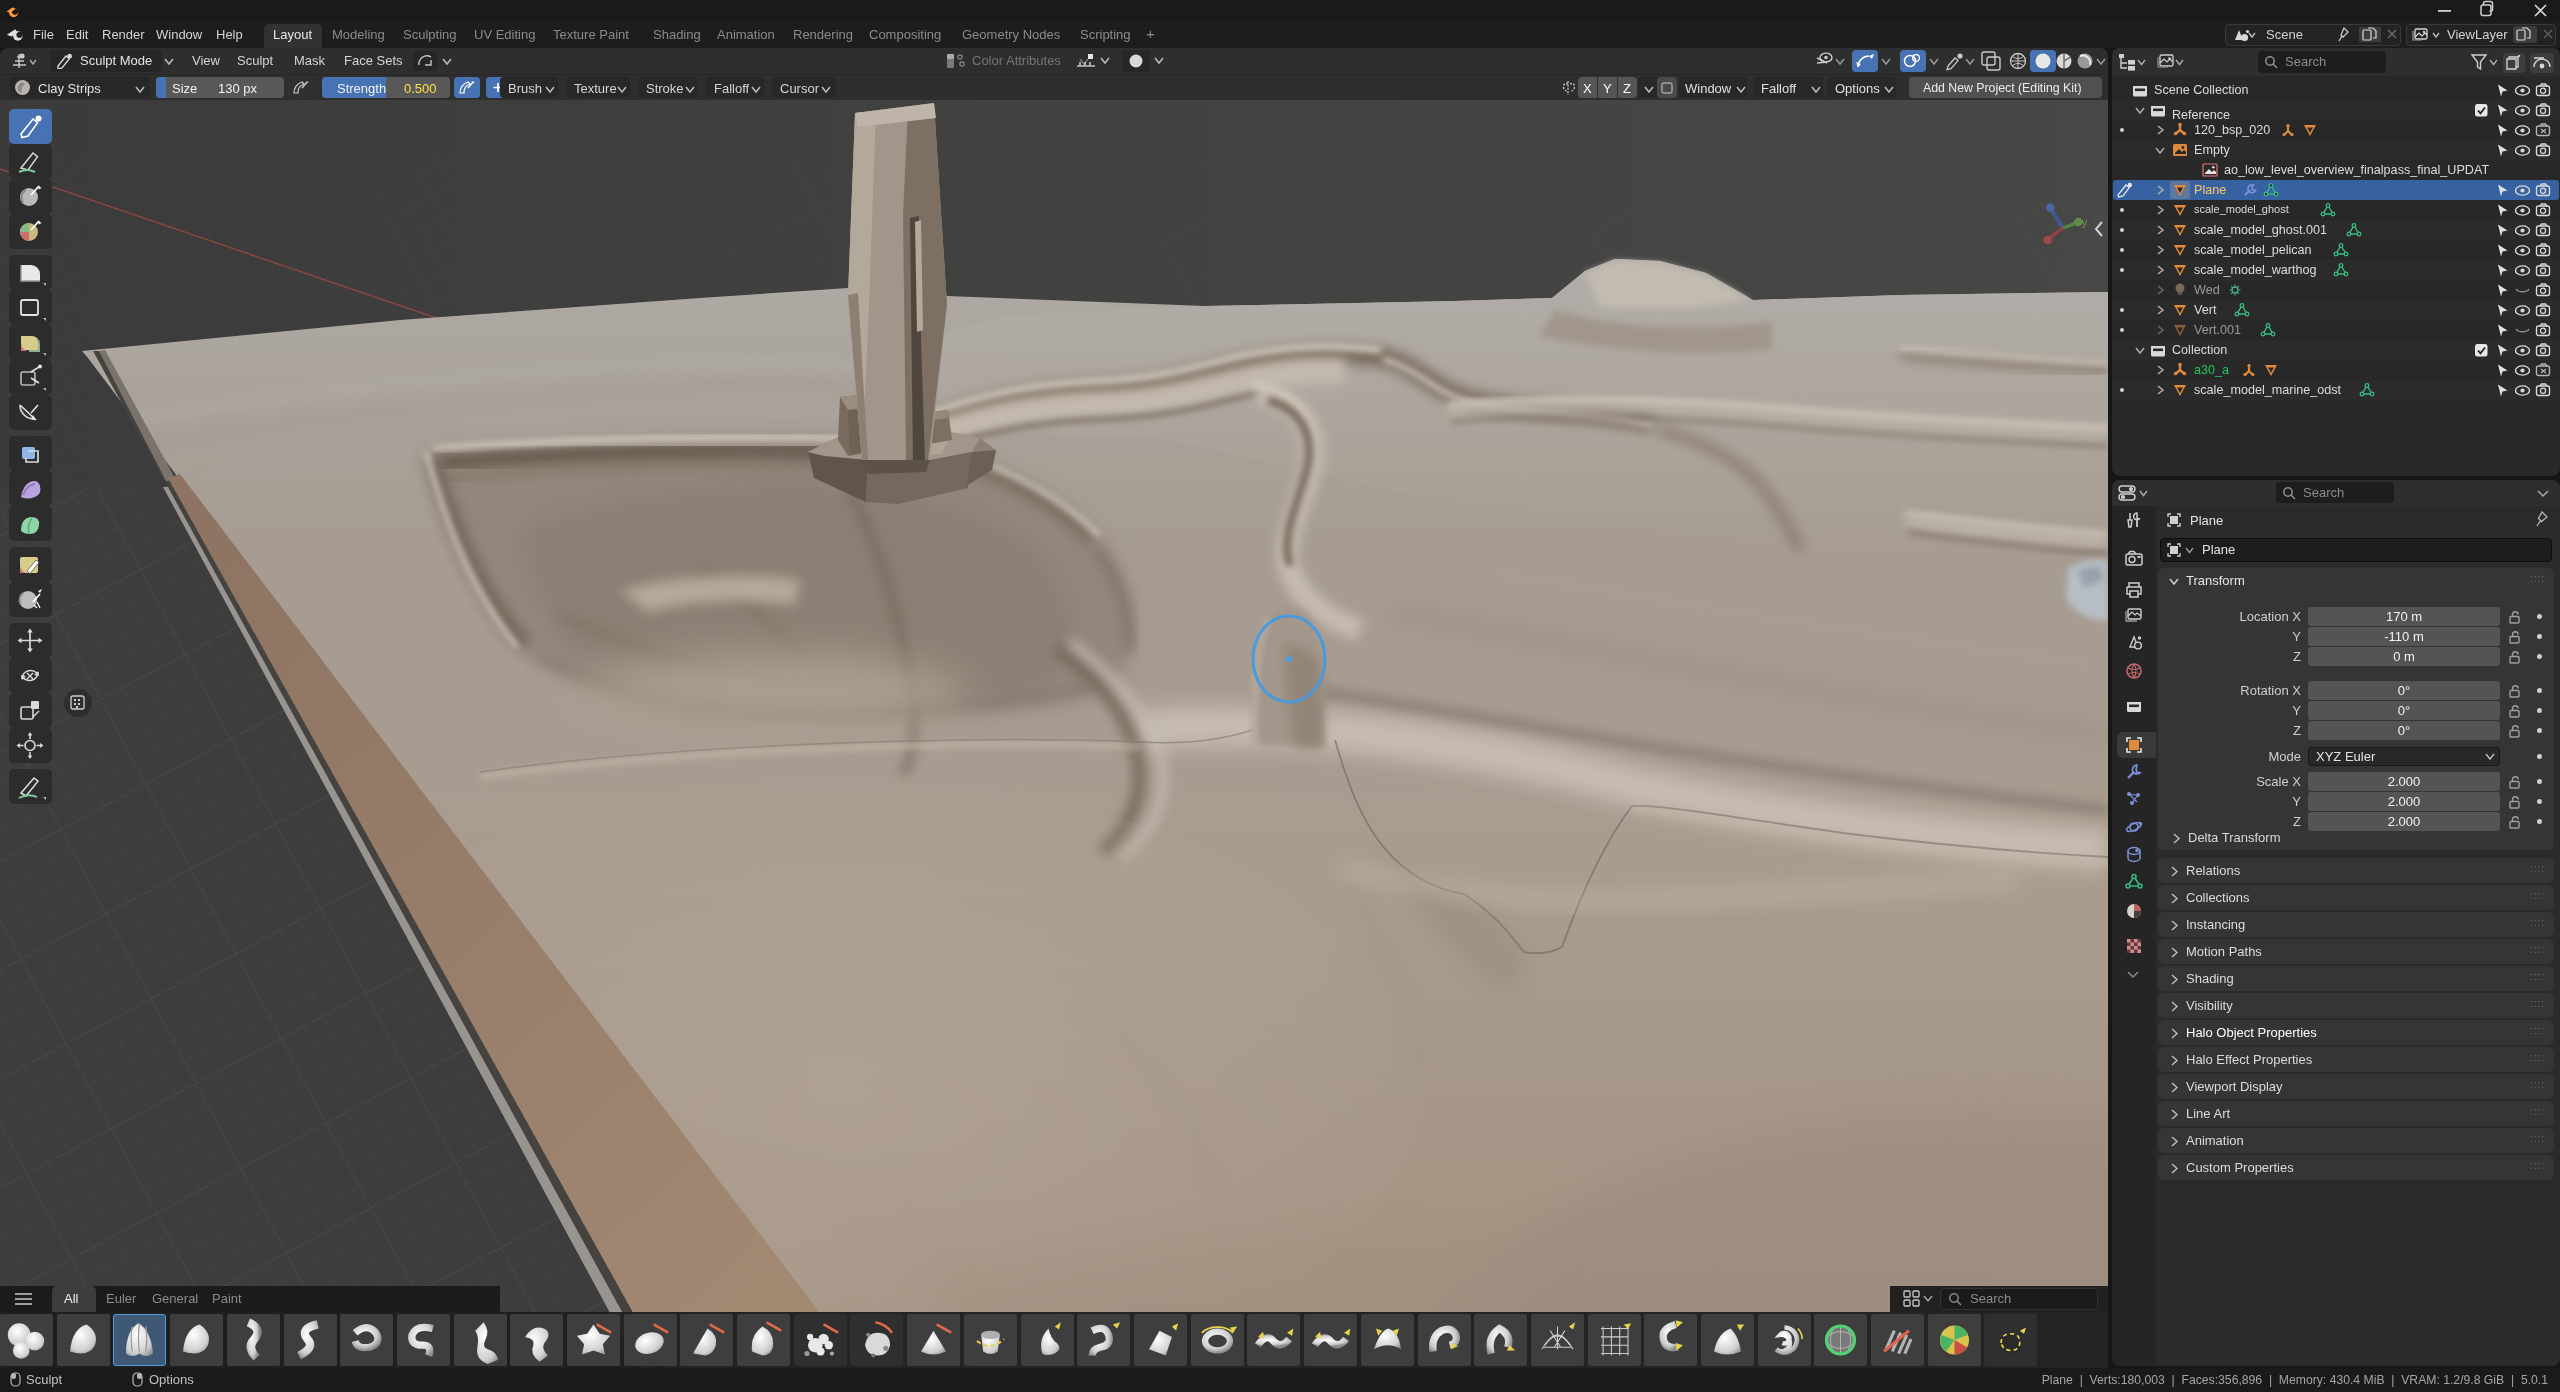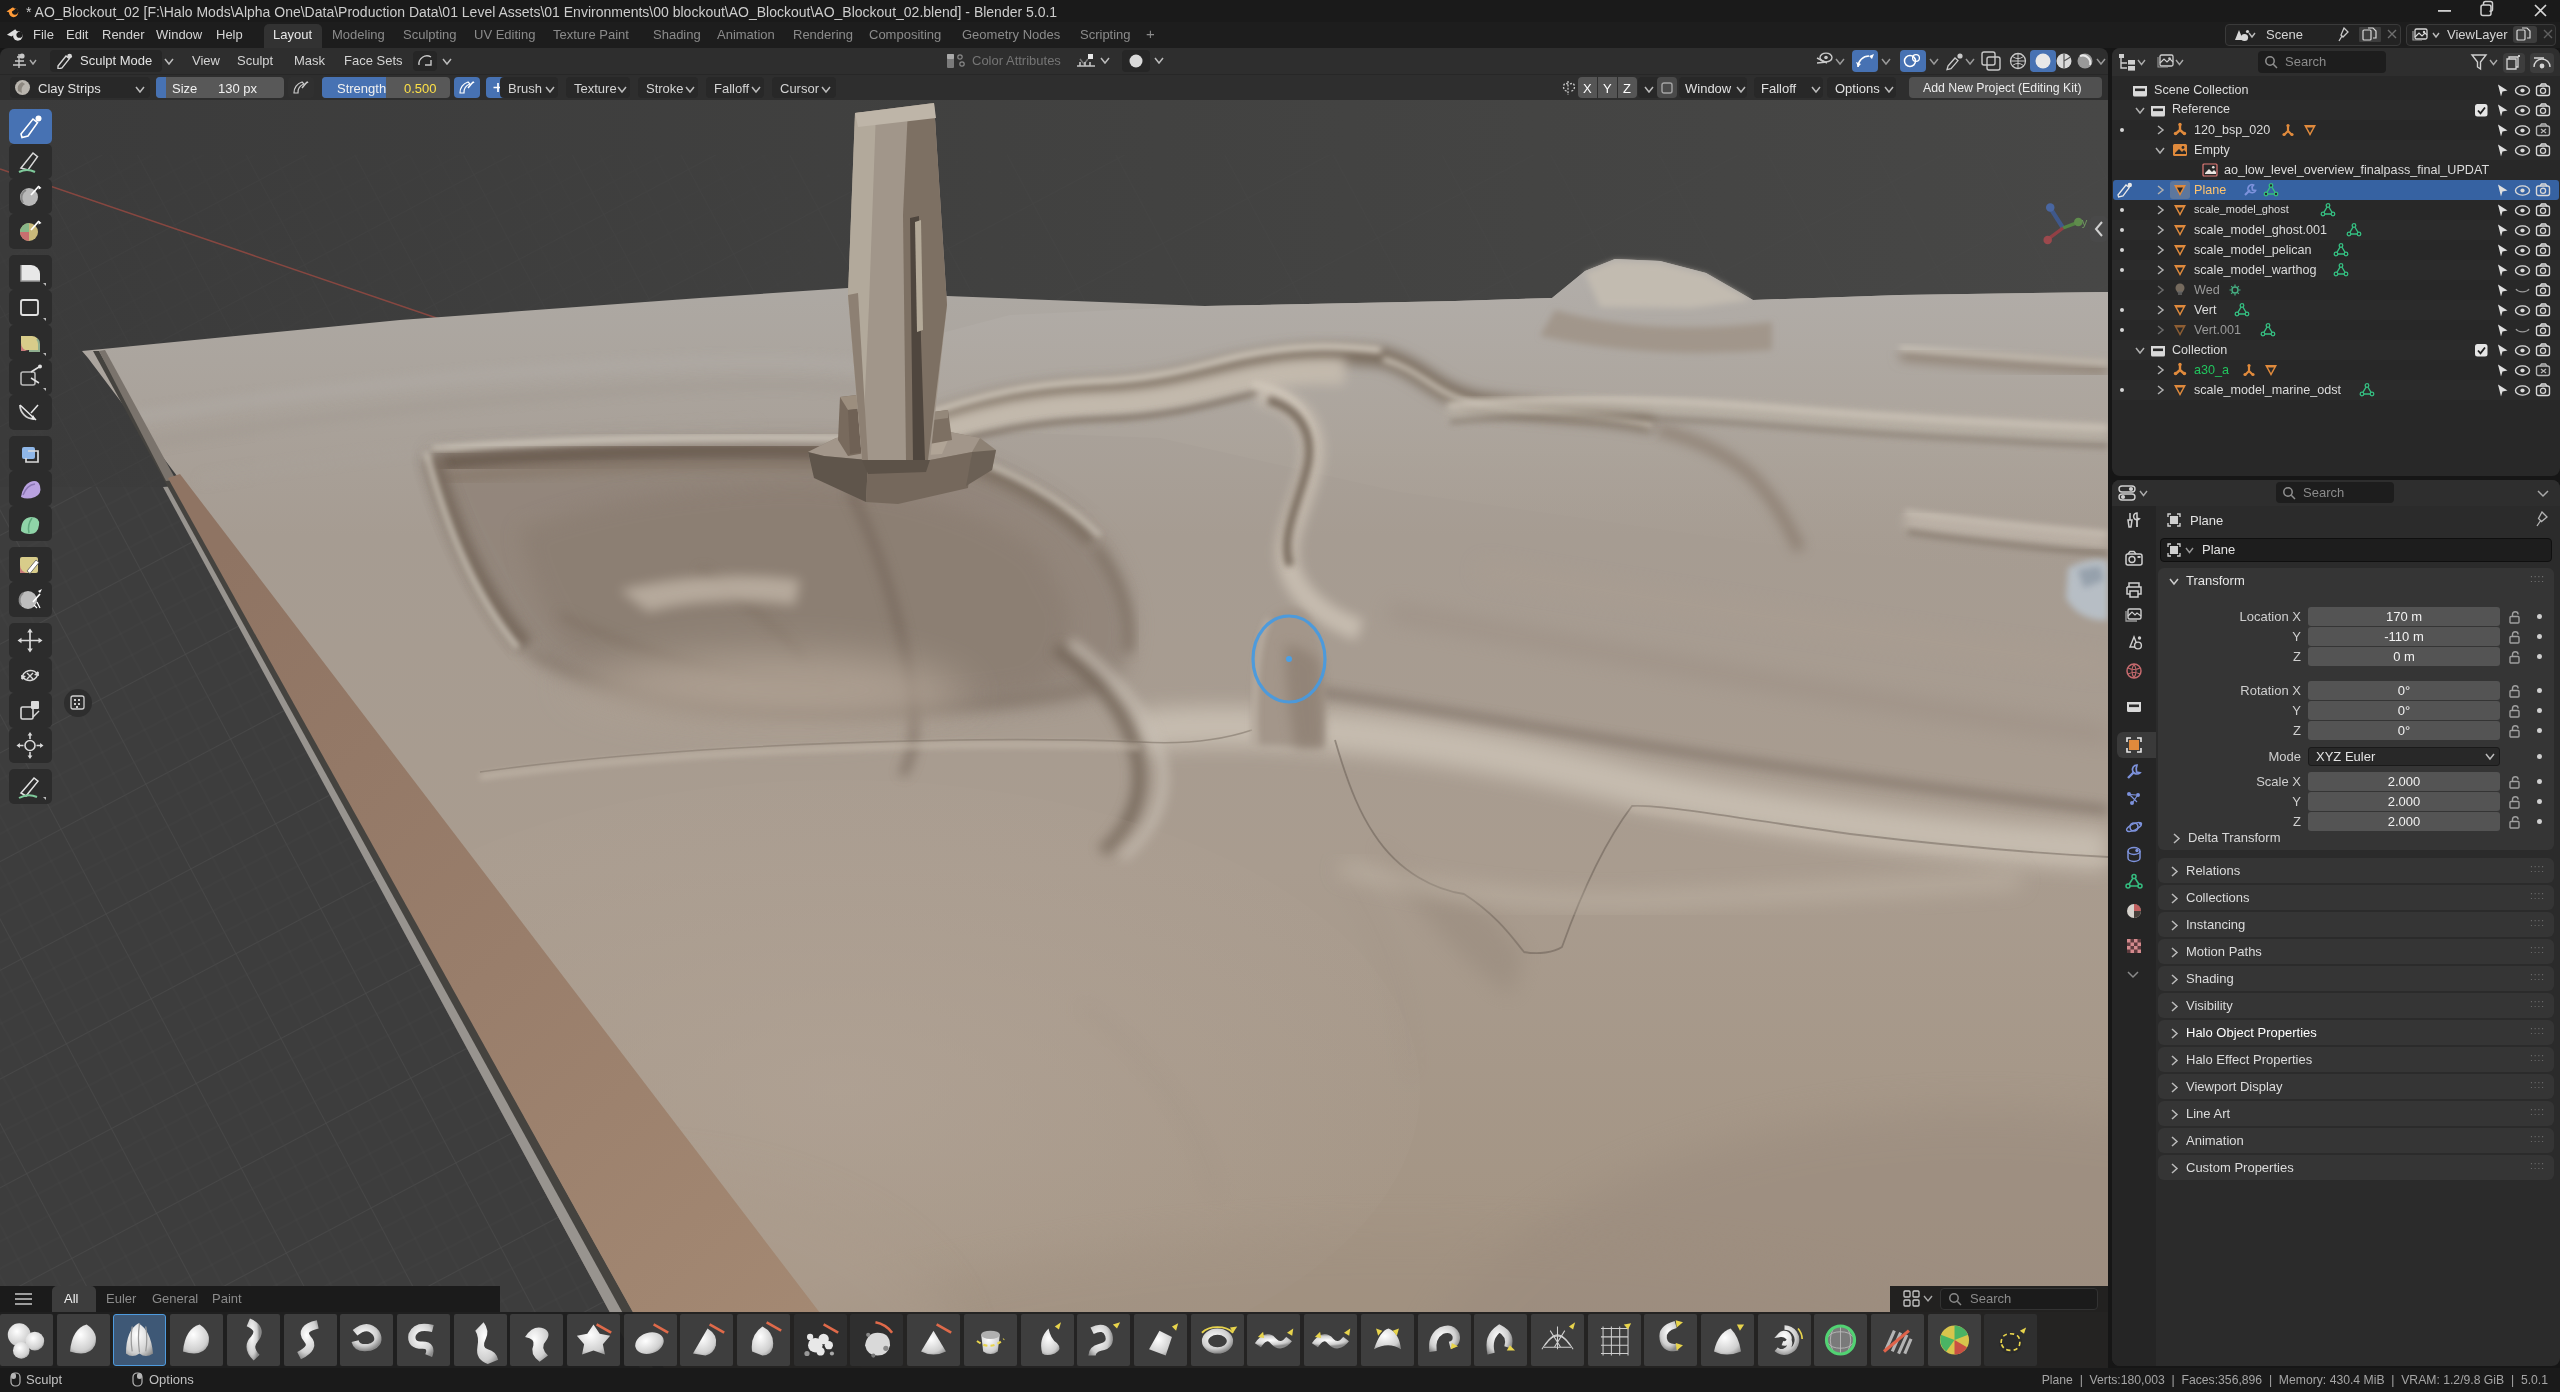--- a/index.html
+++ b/index.html
@@ -13,21 +13,20 @@
 </head>
 <body>
 <div id="page">
 
   <div class="abs" style="left:0;top:0;width:2560px;height:22px;background:#1a1a1a;">
     <svg class="abs" style="left:5px;top:4px" width="15" height="15" viewBox="0 0 15 15">
       <circle cx="8.6" cy="8.6" r="4.6" fill="#ff9b38"></circle>
       <circle cx="10" cy="7.6" r="3.1" fill="#1a1a1a"></circle>
       <path d="M1.5 7.5 L8 3.2 L10 5.5 L5 8.8 Z" fill="#ff9b38"></path>
     </svg>
-    <div class="abs txt" style="left:26px;top:4px;font-size:14px;color:#cdcdcd">* AO_Blockout_02 [F:\Halo Mods\Alpha One\Data\Production Data\01 Level Assets\01 Environments\00 blockout\AO_Blockout\AO_Blockout_02.blend] - Blender 5.0.1</div>
 
     <svg class="abs" style="left:2430px;top:0" width="130" height="22">
       <rect x="8" y="10" width="13" height="1.8" fill="#cfcfcf"></rect>
       <rect x="51" y="5" width="10" height="10.5" rx="2" fill="none" stroke="#cfcfcf" stroke-width="1.5"></rect>
       <path d="M53.5 5 v-1.4 a2 2 0 0 1 2-2 h5 a2 2 0 0 1 2 2 v5.6 a2 2 0 0 1 -2 2 h-1" fill="none" stroke="#cfcfcf" stroke-width="1.5"></path>
       <path d="M105 5 l11 11 M116 5 l-11 11" stroke="#d6d6d6" stroke-width="1.6"></path>
     </svg>
   </div>
 
   <div class="abs" style="left:0;top:22px;width:2560px;height:26px;background:#1d1d1d;">
@@ -1147,21 +1146,21 @@
           <circle cx="8" cy="7.8" r="2.6" fill="none" stroke="#dadada" stroke-width="1.3"></circle>
         </svg>
     <div class="abs" style="left:0;top:24px;width:448px;height:20px;background:#2b2b2b"></div>
     <svg class="abs" style="left:22px;top:30px" width="12" height="9">
           <path d="M2 2 l4 5 l4-5" fill="none" stroke="#b0b0b0" stroke-width="1.5"></path>
         </svg>
     <svg class="abs" style="left:38px;top:26px;opacity:1" width="16" height="16" viewBox="0 0 16 16">
           <path d="M1 4 h14 v9 a1.5 1.5 0 0 1 -1.5 1.5 h-11 a1.5 1.5 0 0 1 -1.5-1.5 z" fill="#d9d9d9"></path>
           <rect x="3" y="6.5" width="10" height="2.6" fill="#282828"></rect>
         </svg>
-    <div class="abs txt" style="left:60px;top:26px;color:#dcdcdc;font-size:12.6px">Reference</div>
+    <div class="abs txt" style="left:60px;top:32px;color:#dcdcdc;font-size:12.6px">Reference</div>
     <svg class="abs" style="left:362px;top:27px" width="15" height="15">
           <rect x="1" y="1" width="12.5" height="12.5" rx="2.5" fill="#e6e6e6"></rect>
           <path d="M4 7.5 l2.5 2.8 L11 4.5" fill="none" stroke="#222" stroke-width="1.8"></path>
         </svg>
     <svg class="abs" style="left:383px;top:27px" width="15" height="15" viewBox="0 0 15 15">
           <path d="M3 1.5 L12.5 7.5 L7.5 8.5 L6 13.5 Z" fill="#e0e0e0"></path>
         </svg>
     <svg class="abs" style="left:402px;top:27px" width="17" height="15" viewBox="0 0 17 15">
           <ellipse cx="8.5" cy="7.5" rx="7" ry="4.6" fill="none" stroke="#dadada" stroke-width="1.4"></ellipse>
           <circle cx="8.5" cy="7.5" r="2.1" fill="#dadada"></circle>

